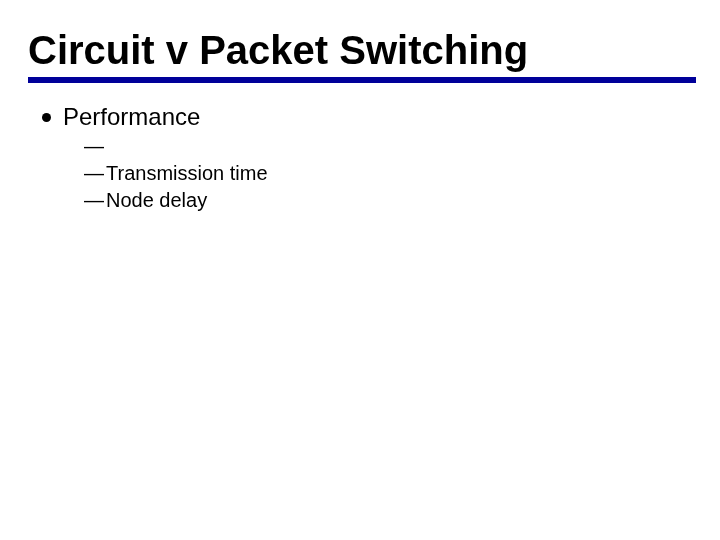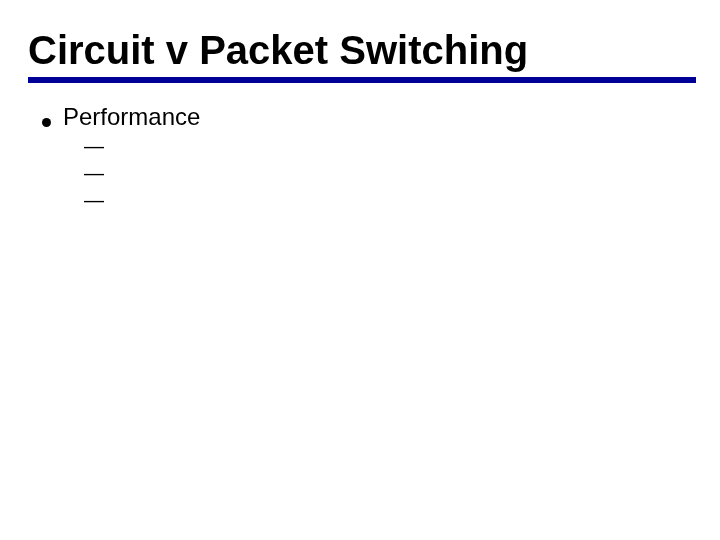--- a/index.html
+++ b/index.html
@@ -19,21 +19,21 @@
     font-family: "Arial Black", Arial, Helvetica, sans-serif;
     font-weight: 900;
     font-size: 40px;
     letter-spacing: 0px;
     padding-bottom: 4px;
     border-bottom: 6px solid #000099;
     margin-bottom: 12px;
   }
   .bullet-row {
     display: flex;
-    align-items: center;
+    align-items: flex-start;
     margin-left: 14px;
     margin-top: 20px;
   }
   .bullet-dot {
     width: 9px;
     height: 9px;
     border-radius: 50%;
     background: #000;
     margin-top: 10px;
     margin-right: 12px;
@@ -66,18 +66,20 @@
     <div class="bullet-dot"></div>
     <div class="bullet-text">Performance</div>
   </div>
 
   <div class="sub-list">
     <div class="sub-item">
       <span class="dash">—</span>
     </div>
     <div class="sub-item">
       <span class="dash">—</span>
+      <span>Transmission time</span>
     </div>
     <div class="sub-item">
       <span class="dash">—</span>
+      <span>Node delay</span>
     </div>
   </div>
 </div>
 
 </body></html>

